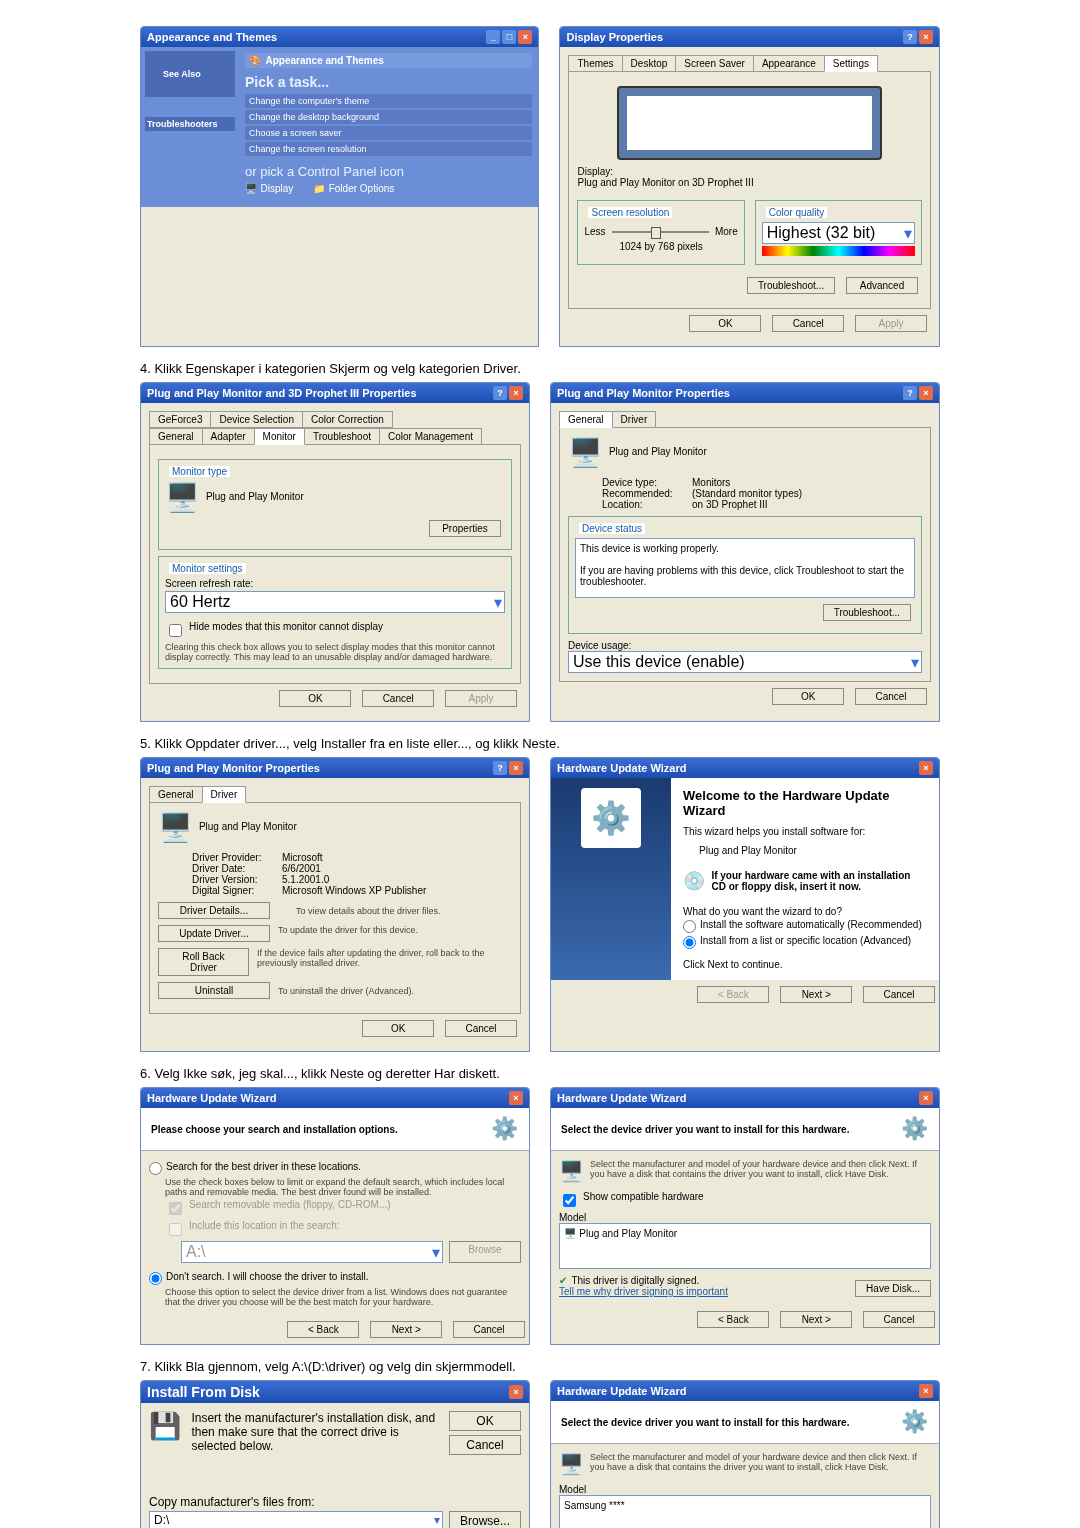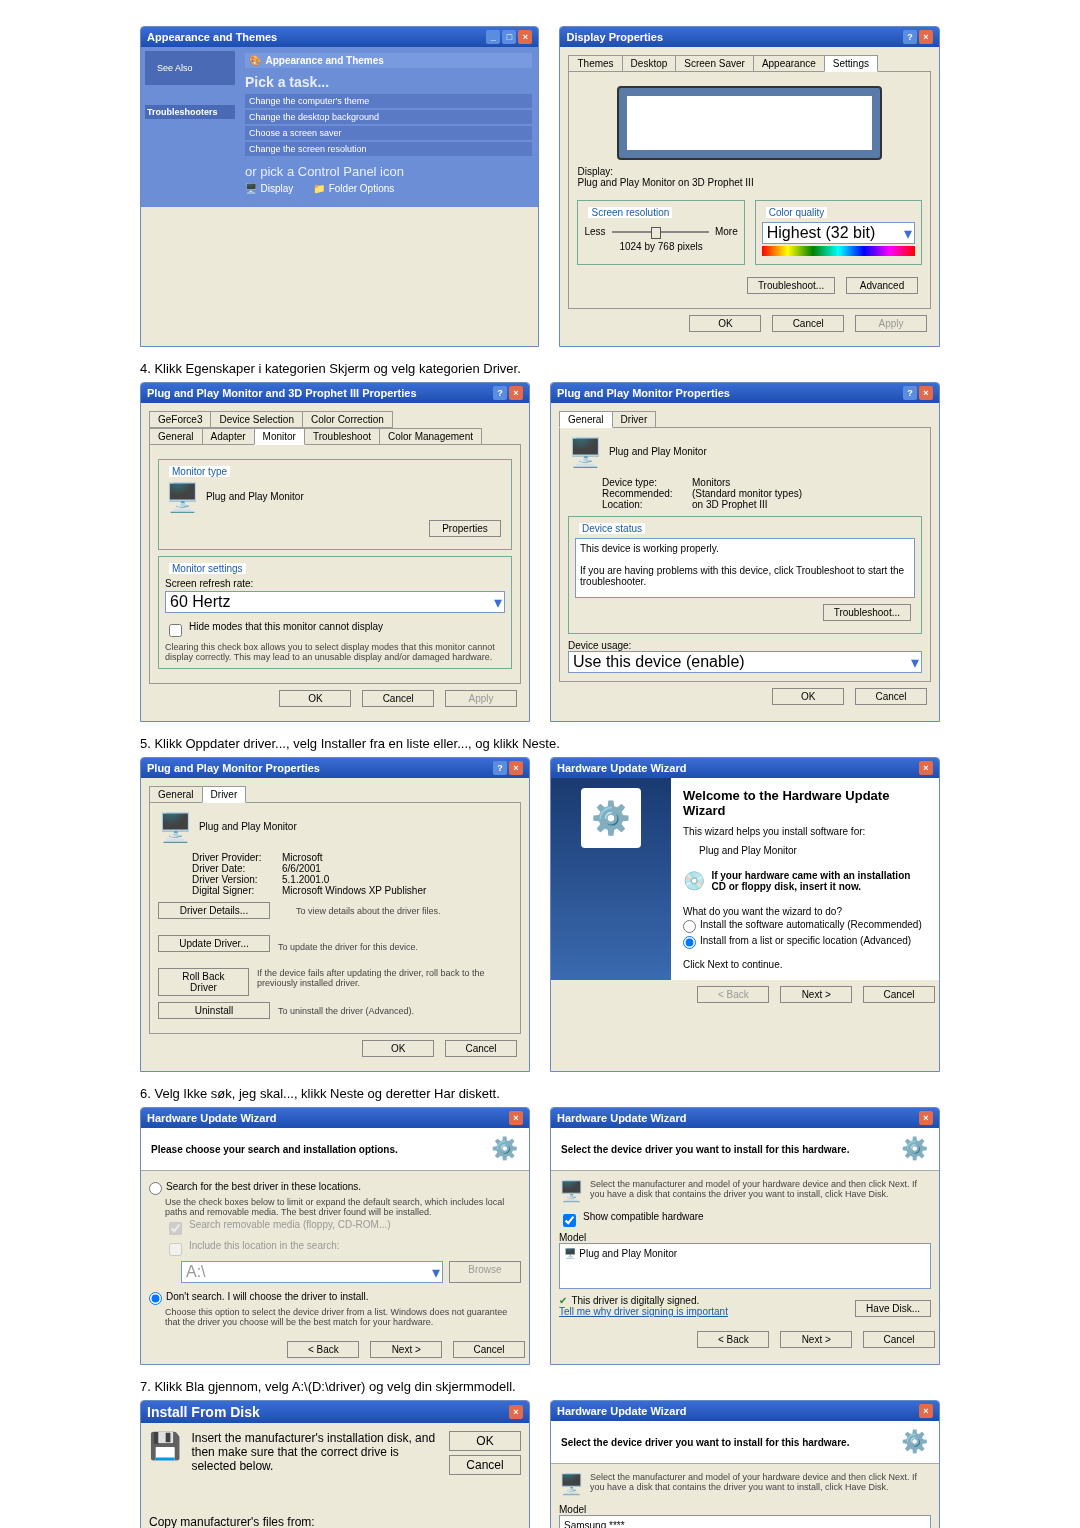--- a/index.html
+++ b/index.html
@@ -57,21 +57,21 @@
     <div class="titlebar">
       <span>Appearance and Themes</span>
       <div class="tbtns">
         <span class="tbtn h">_</span>
         <span class="tbtn h">□</span>
         <span class="tbtn">×</span>
       </div>
     </div>
     <div class="cp-wrap">
       <div class="cp-side">
-        <div style="font-weight:normal;background:#4a6ab6;padding:12px;margin-bottom:4px">See Also</div>
+        <div style="font-weight:bold;background:#4a6ab6;padding:18px;margin-bottom:4px">See Also</div>
         <div style="font-weight:bold;background:#4a6ab6;padding:2px;margin-top:20px">Troubleshooters</div>
       </div>
       <div class="cp-main">
         <div style="background:#7a9ae0;padding:2px 4px;font-weight:bold;margin-bottom:6px;display:flex;align-items:center;gap:4px">
           <span>🎨</span>
           <span>Appearance and Themes</span>
         </div>
         <div style="font-size:14px;font-weight:bold;color:#e8eeff;margin:4px 0">Pick a task...</div>
         <span class="cp-task">Change the computer's theme</span>
         <span class="cp-task">Change the desktop background</span>
@@ -256,21 +256,21 @@
         <div style="margin:8px 0 6px 34px">
           <div><span class="leftcol">Driver Provider:</span><span>Microsoft</span></div>
           <div><span class="leftcol">Driver Date:</span><span>6/6/2001</span></div>
           <div><span class="leftcol">Driver Version:</span><span>5.1.2001.0</span></div>
           <div><span class="leftcol">Digital Signer:</span><span>Microsoft Windows XP Publisher</span></div>
         </div>
         <div style="display:flex;gap:26px;margin:6px 0;align-items:center">
               <span class="btn" style="width:90px">Driver Details...</span>
               <span class="small">To view details about the driver files.</span>
             </div>
-        <div style="display:flex;gap:8px;margin:16px 0;align-items:flex-end">
+        <div style="display:flex;gap:8px;margin:6px 0;align-items:flex-start">
               <span class="btn" style="width:90px">Update Driver...</span>
               <span class="small">To update the driver for this device.</span>
             </div>
         <div style="display:flex;gap:8px;margin:6px 0;align-items:flex-start">
               <span class="btn" style="width:90px">Roll Back Driver</span>
               <span class="small">If the device fails after updating the driver, roll back to the previously installed driver.</span>
             </div>
         <div style="display:flex;gap:8px;margin:6px 0;align-items:center">
               <span class="btn" style="width:90px">Uninstall</span>
               <span class="small">To uninstall the driver (Advanced).</span>

